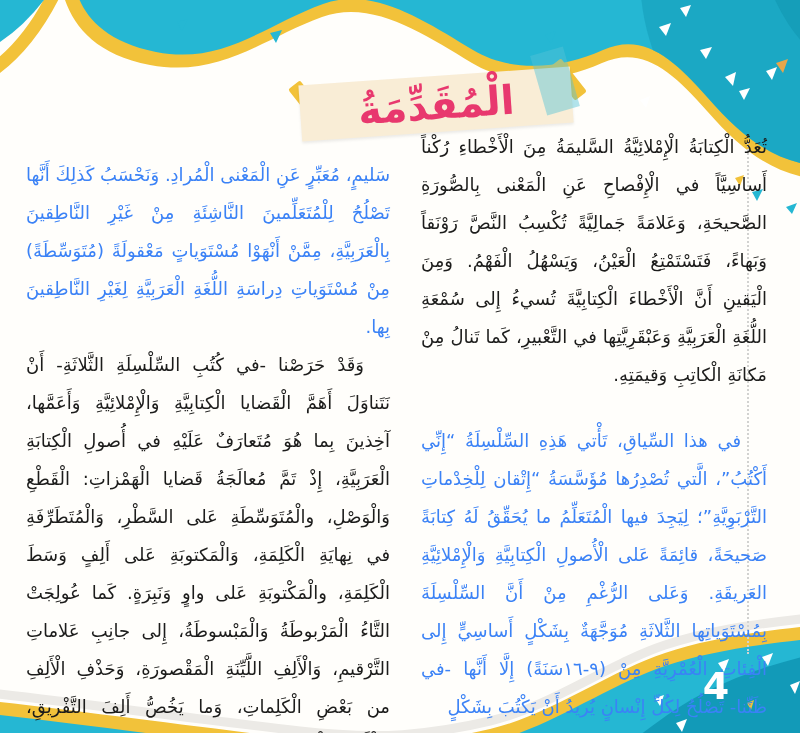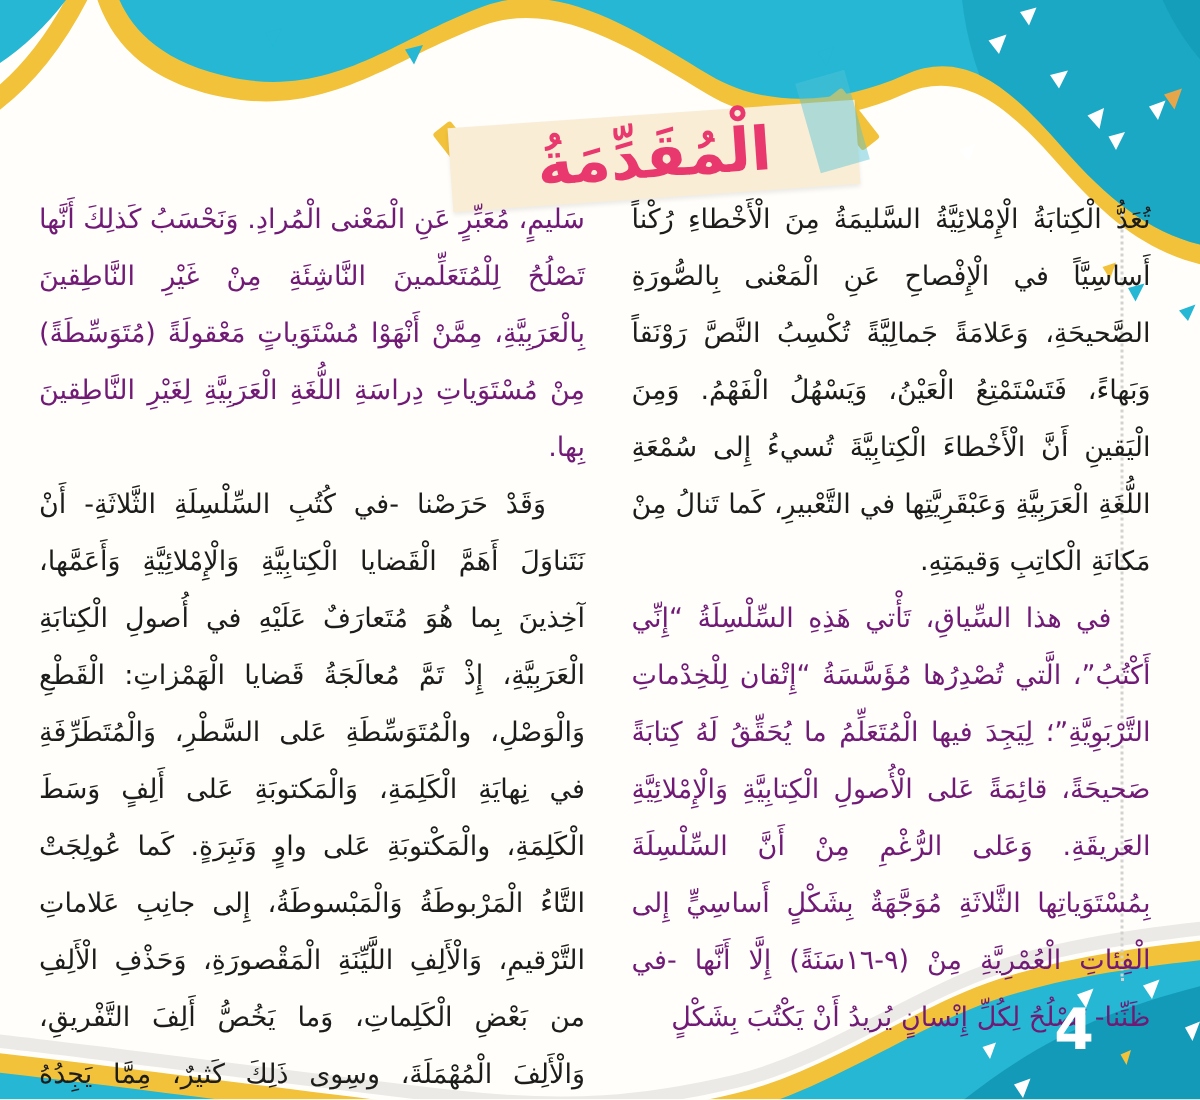--- a/index.html
+++ b/index.html
@@ -35,21 +35,21 @@
   }
 
   
   .col{position:absolute;top:128px;z-index:3;direction:rtl;}
   .col-right{left:421px;width:346px;}
   .col-left{left:26px;width:364px;}
   .col p{
     margin:0;font-size:18px;line-height:38px;
     text-align:justify;color:#1c1c1b;
   }
-  .col p.teal{color:#701a75;}
+  .col p.teal{color:#3b82f6;margin-top:28px;}
   .col p.indent{text-indent:26px;}
 
   .dotted-line{
     position:absolute;left:747px;top:142px;height:512px;width:0;
     border-left:2px dotted #d2d2d0;z-index:2;
   }
 
   .watermark{
     position:absolute;left:0;top:326px;width:100%;z-index:5;
     text-align:center;font-family:"DejaVu Serif",serif;

